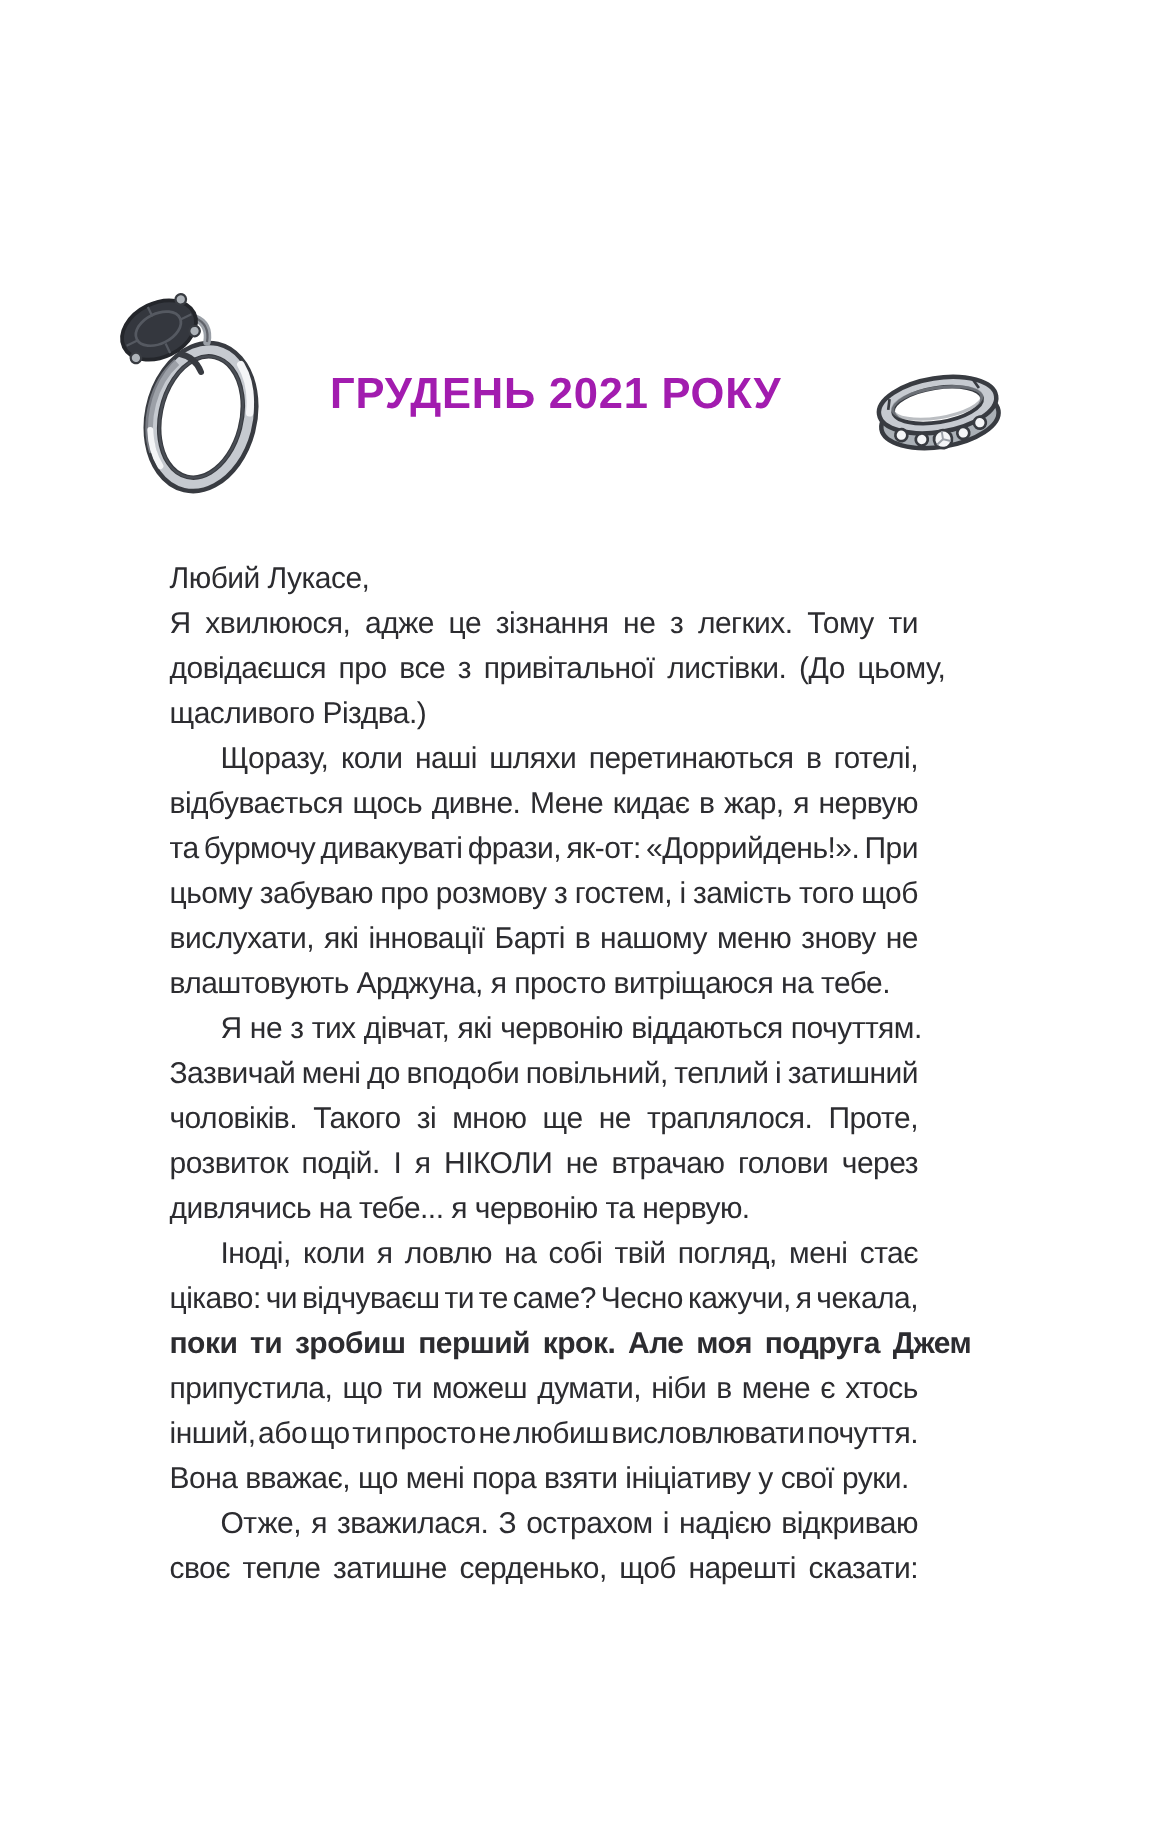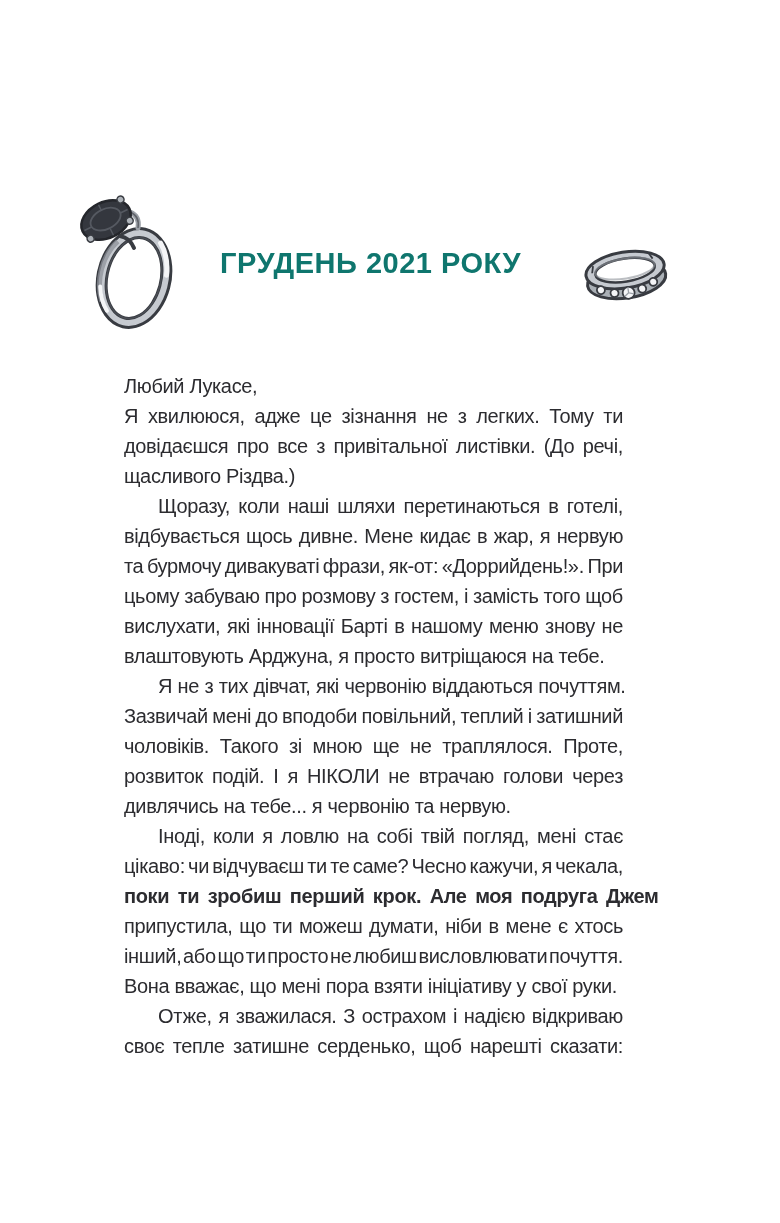--- a/index.html
+++ b/index.html
@@ -20,25 +20,25 @@
   }
   .ring-right {
     position: absolute; left: 582px; top: 240px;
     width: 88px; height: 76px;
   }
   .chapter-title {
     position: absolute; left: 121px; top: 245px; width: 499px;
     text-align: center;
     font-size: 29px; font-weight: 700; letter-spacing: 0.5px;
     line-height: 36px;
-    color: #0f766e;
+    color: #a21caf;
     white-space: nowrap;
   }
   .letter {
-    position: absolute; left: 124px; top: 371px; width: 499px;
+    position: absolute; left: 113px; top: 371px; width: 499px;
     font-size: 20px; line-height: 30px;
     letter-spacing: -0.35px;
     color: #2c2c30;
   }
   .para { margin: 0; }
   .line { white-space: nowrap; height: 30px; }
   .line.indent { padding-left: 34px; }
   .line span { display: inline; }
 </style>
 </head>
@@ -96,21 +96,21 @@
       </g>
     </svg>
   </div>
 
   <div class="letter">
       <div class="para">
         <div class="line"><span>Любий Лукасе,</span></div>
       </div>
       <div class="para">
         <div class="line" style="word-spacing: 4.59px;"><span>Я хвилююся, адже це зізнання не з легких. Тому ти</span></div>
-        <div class="line" style="word-spacing: 3.28px;"><span>довідаєшся про все з привітальної листівки. (До речі,</span></div>
+        <div class="line" style="word-spacing: 3.28px;"><span>довідаєшся про все з привітальної листівки. (До цьому,</span></div>
         <div class="line"><span>щасливого Різдва.)</span></div>
       </div>
       <div class="para">
         <div class="line indent" style="word-spacing: 3.1px;"><span>Щоразу, коли наші шляхи перетинаються в готелі,</span></div>
         <div class="line" style="word-spacing: 1.17px;"><span>відбувається щось дивне. Мене кидає в жар, я нервую</span></div>
         <div class="line" style="word-spacing: -1.68px;"><span>та бурмочу дивакуваті фрази, як-от: «Доррийдень!». При</span></div>
         <div class="line" style="word-spacing: -0.24px;"><span>цьому забуваю про розмову з гостем, і замість того щоб</span></div>
         <div class="line" style="word-spacing: 1.44px; text-align: right;"><span>вислухати, які інновації Барті в нашому меню знову не</span></div>
         <div class="line"><span>влаштовують Арджуна, я просто витріщаюся на тебе.</span></div>
       </div>

